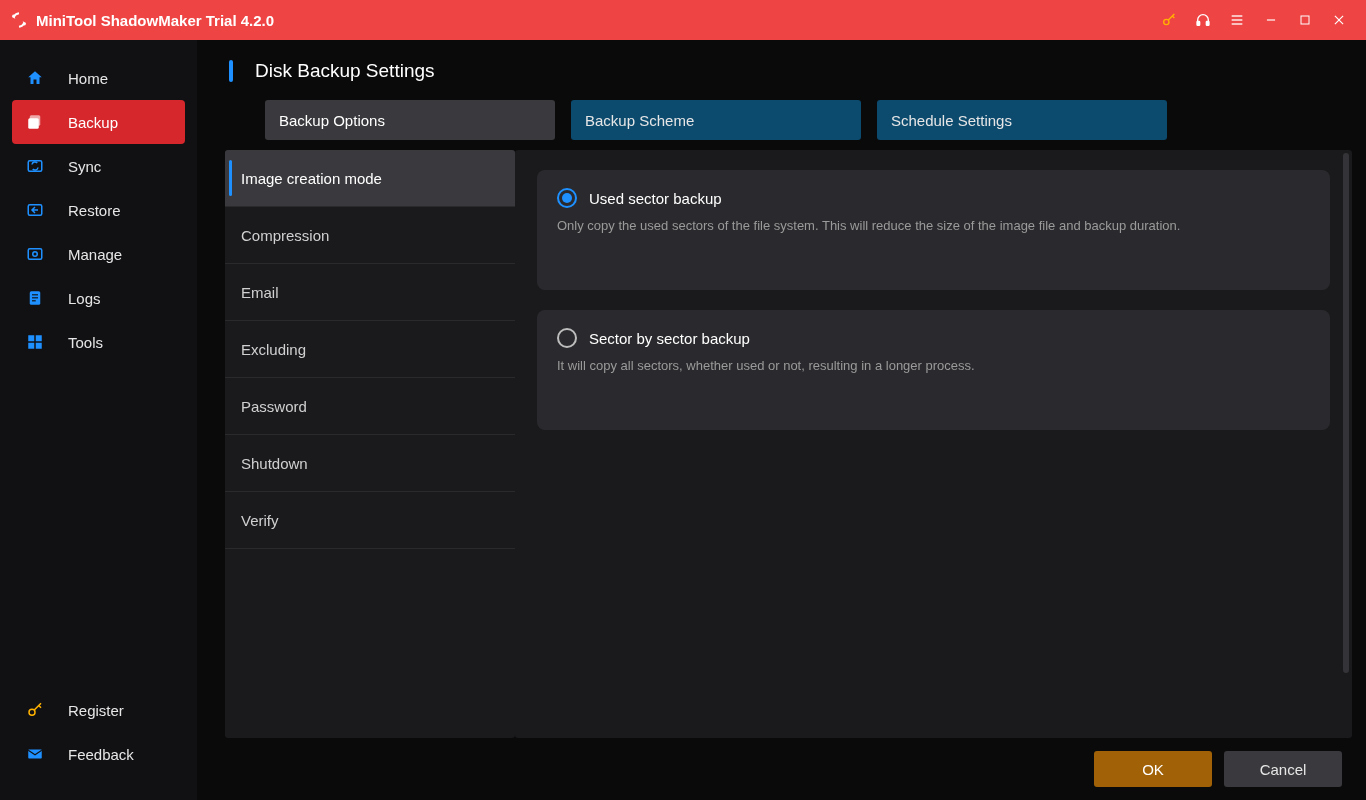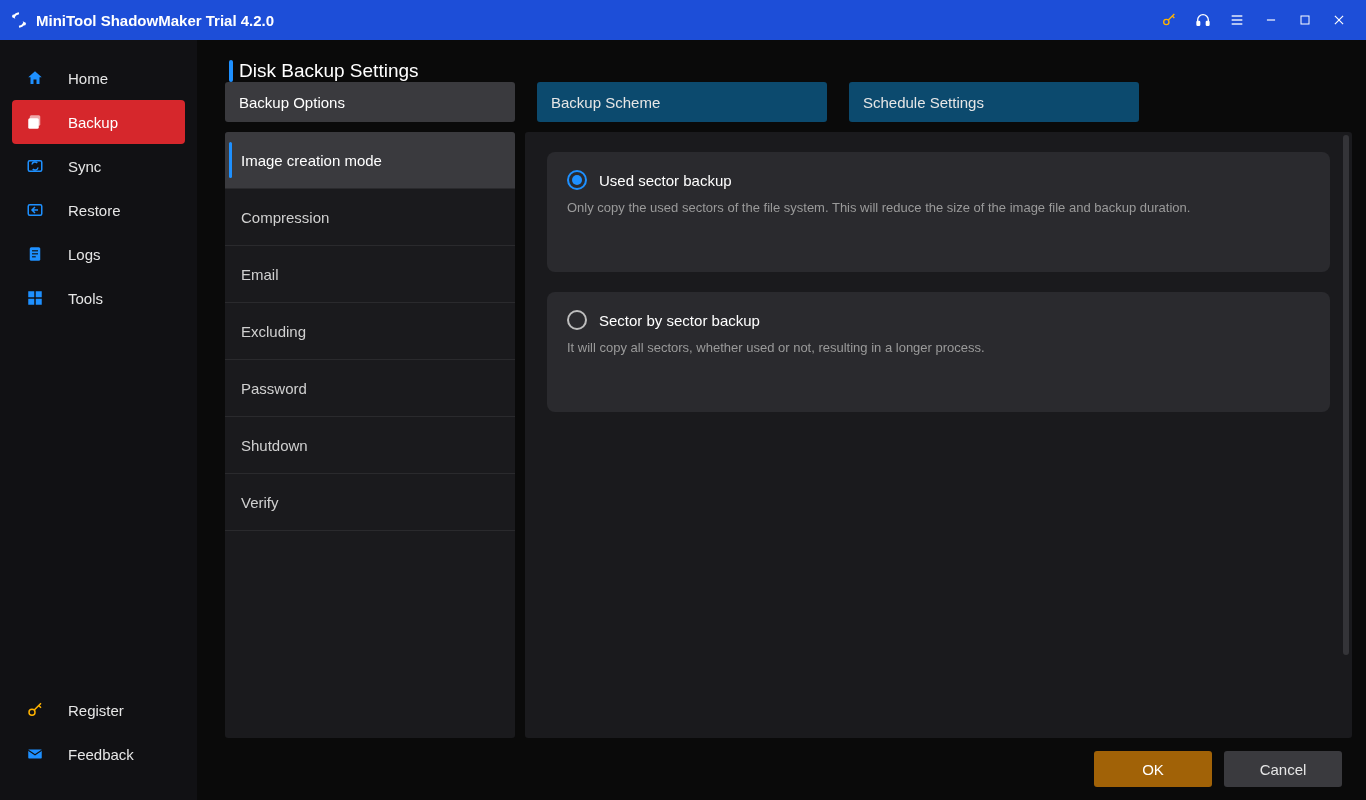--- a/index.html
+++ b/index.html
@@ -6,21 +6,21 @@
   html, body {
     width: 1366px; height: 800px;
     background: #000; color: #fff;
     font-family: "Segoe UI", "Helvetica Neue", Arial, sans-serif;
     font-size: 14px; overflow: hidden;
   }
 
   
   .titlebar {
     height: 40px; display: flex; align-items: center;
-    padding: 0 10px; background: #1d4ed8;
+    padding: 0 10px; background: #ef4444;
   }
   .titlebar .logo { width: 18px; height: 18px; margin-right: 8px; position: relative; }
   .titlebar .logo svg { width: 18px; height: 18px; }
   .titlebar .title { font-size: 15px; font-weight: 600; color: #fff; }
   .titlebar .spacer { flex: 1; }
   .titlebar .tbtn {
     width: 34px; height: 40px; display: flex; align-items: center; justify-content: center;
     color: #fff; cursor: pointer;
   }
   .tbtn.key { color: #ffb300; }
@@ -42,33 +42,33 @@
   .nav-item .icon { width: 18px; height: 18px; display:flex; align-items:center; justify-content:center; color:#1e90ff; }
   .nav-item.active { background: #d6272c; color:#fff; }
   .nav-item.active .icon { color:#fff; }
   .sidebar .bottom { margin-top:auto; padding: 0 12px 8px; }
   .bottom .nav-item .icon.key { color:#ffb300; }
 
   .content {
     flex:1; background:#0a0a0a; position:relative; padding: 20px 14px 0 28px;
     display:flex; flex-direction:column;
   }
-  .page-title-row { display:flex; align-items:center; gap:6px; padding-left:4px;}
+  .page-title-row { display:flex; align-items:center; gap:22px; margin-bottom:18px; padding-left:4px;}
   .page-title-bar { width:4px; height:22px; background:#1e90ff; border-radius:2px; }
   .page-title { font-size:19px; font-weight:500; color:#fff; }
 
   
-  .tabs { display:flex; gap:22px; margin-bottom:10px; }
+  .tabs { display:flex; gap:16px; margin-bottom:10px;margin-left:40px; }
   .tab {
     flex:0 0 auto; width:290px; height:40px; background:#0c4a6e; border-radius:3px;
     display:flex; align-items:center; padding:0 14px; color:#e6e6e6; font-size:15px; cursor:pointer;
   }
   .tab.active { background:#3a3a3e; color:#fff; }
 
-  .panel { display:flex; gap:10px; flex:1; min-height:0; }
+  .panel { display:flex; flex:1; min-height:0; }
 
   .option-list {
     width:290px; background:#1a1a1d; border-radius:3px; overflow:hidden;
     display:flex; flex-direction:column;
   }
   .opt {
     height:57px; display:flex; align-items:center; padding:0 16px;
     color:#d0d0d0; font-size:15px; border-bottom:1px solid #2a2a2d; cursor:pointer;
     position:relative;
   }
@@ -194,20 +194,29 @@
         <span class="icon">
             <svg width="18" height="18" viewBox="0 0 24 24" fill="none" stroke="currentColor" stroke-width="2">
               <rect x="3" y="5" width="18" height="14" rx="2"></rect>
               <path d="M12 8 L8 12 L12 16 M8 12 H16"></path>
             </svg>
           </span>
         <span>Restore</span>
       </div>
       <div class="nav-item">
         <span class="icon">
+            <svg width="18" height="18" viewBox="0 0 24 24" fill="none" stroke="currentColor" stroke-width="2">
+              <rect x="3" y="5" width="18" height="14" rx="2"></rect>
+              <circle cx="12" cy="12" r="3"></circle>
+            </svg>
+          </span>
+        <span>Manage</span>
+      </div>
+      <div class="nav-item">
+        <span class="icon">
             <svg width="18" height="18" viewBox="0 0 24 24" fill="currentColor">
               <rect x="5" y="3" width="14" height="18" rx="2"></rect>
               <rect x="8" y="7" width="8" height="1.5" fill="#111"></rect>
               <rect x="8" y="11" width="8" height="1.5" fill="#111"></rect>
               <rect x="8" y="15" width="5" height="1.5" fill="#111"></rect>
             </svg>
           </span>
         <span>Logs</span>
       </div>
       <div class="nav-item">

